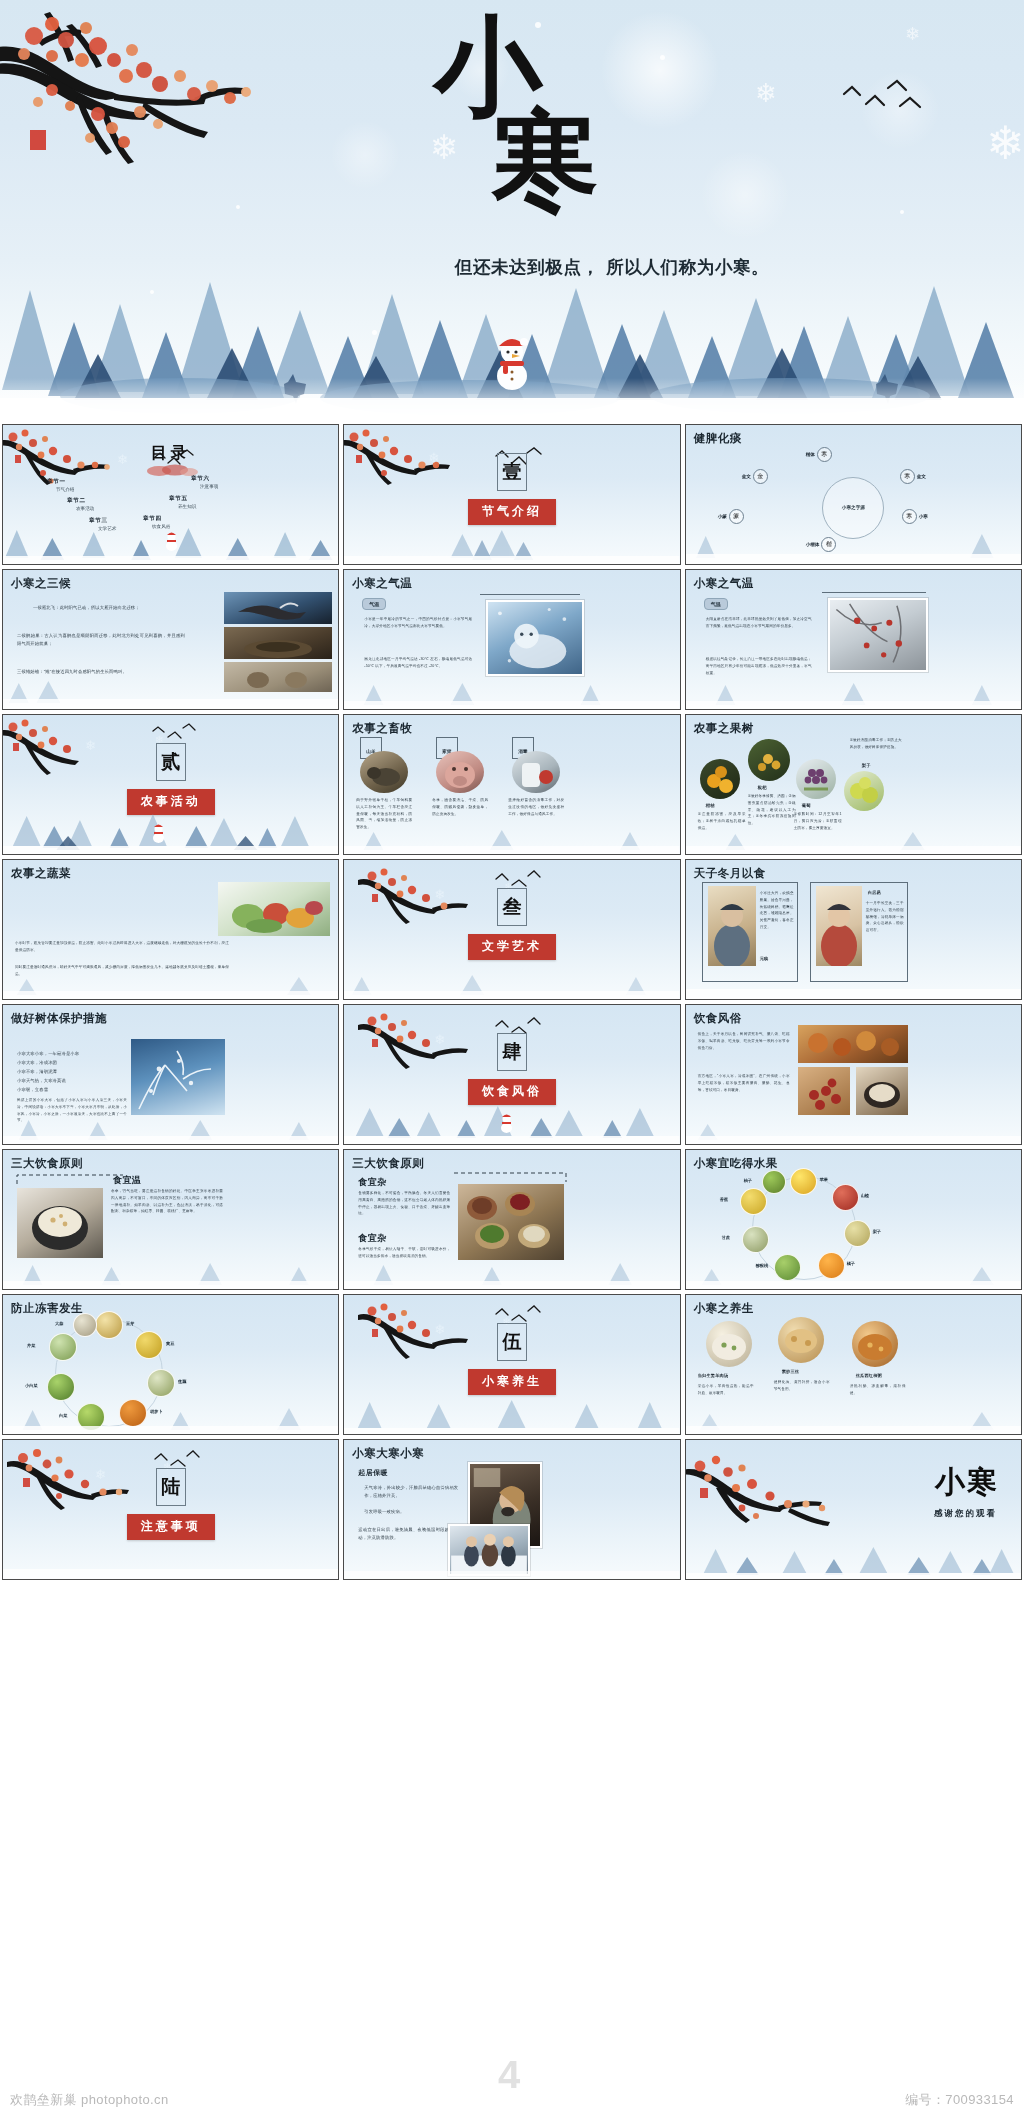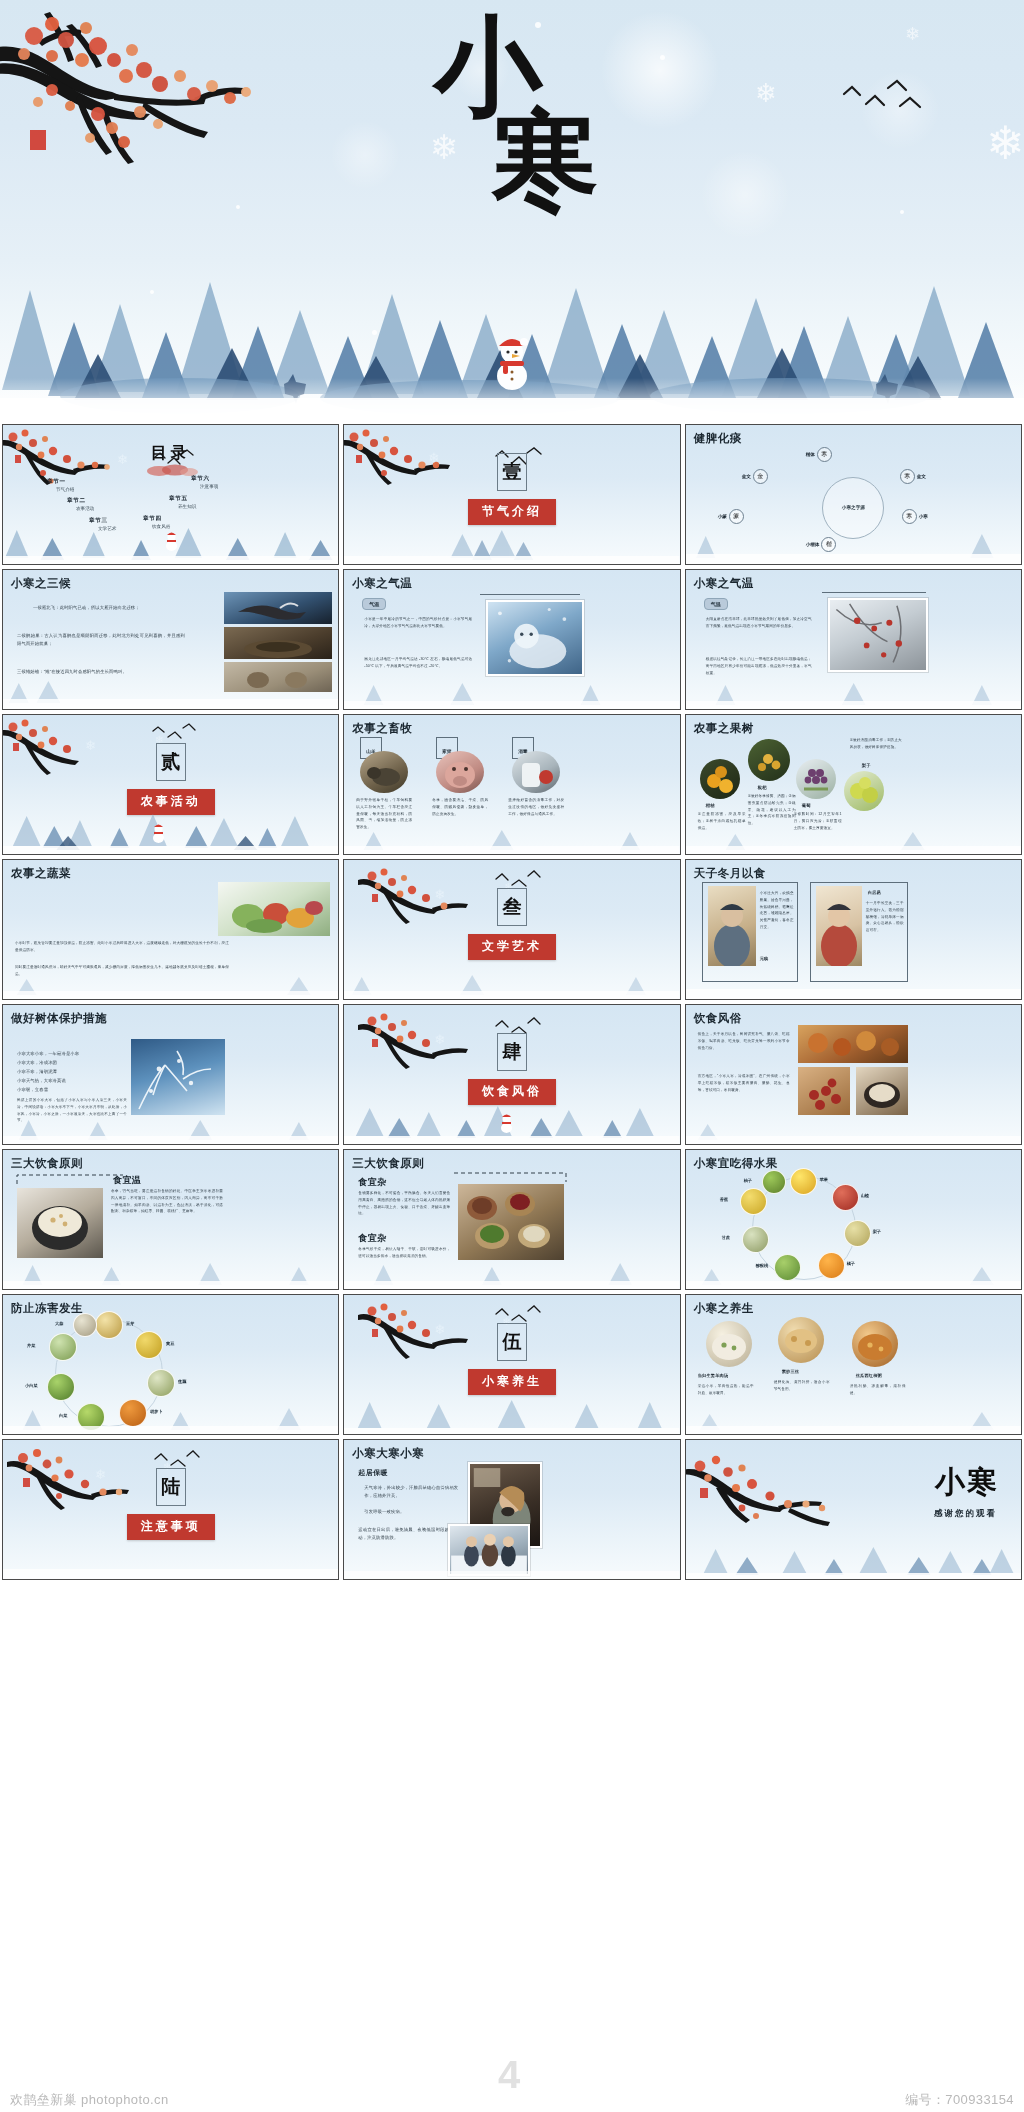--- a/index.html
+++ b/index.html
@@ -249,20 +249,21 @@
       </g>
       <rect x="36" y="128" width="16" height="20" fill="#cf3b2f" opacity=".92"></rect>
     </svg>
 
     <div class="hero-title">
       <span class="c1">小</span>
       <span class="c2">寒</span>
     </div>
 
     <div class="hero-sub">
+      <span>但还未达到极点， 所以人们称为小寒。</span>
     </div>
 
     <div class="birds" style="left:840px;top:78px;">
       <svg width="90" height="40" viewBox="0 0 90 40">
         <g fill="none" stroke="#1a1a1a" stroke-width="2.2" stroke-linecap="round">
           <path d="M4 16 L12 9 L20 17"></path>
             <path d="M26 26 L35 18 L44 27"></path>
           <path d="M48 10 L57 3 L66 12"></path>
             <path d="M60 28 L70 20 L80 29"></path>
         </g>

